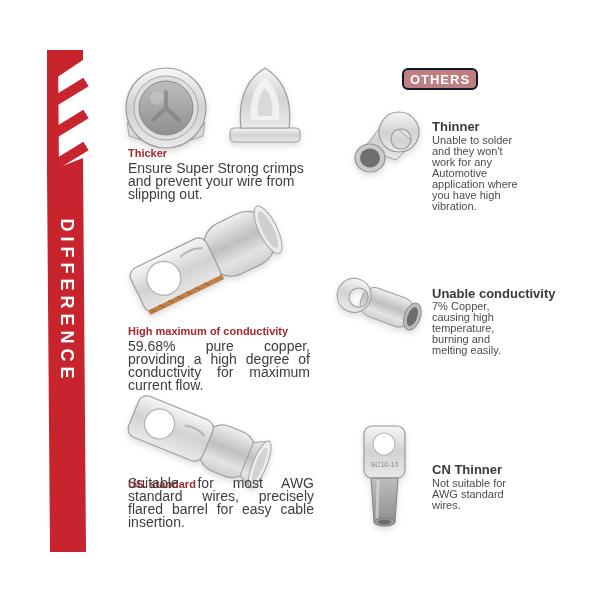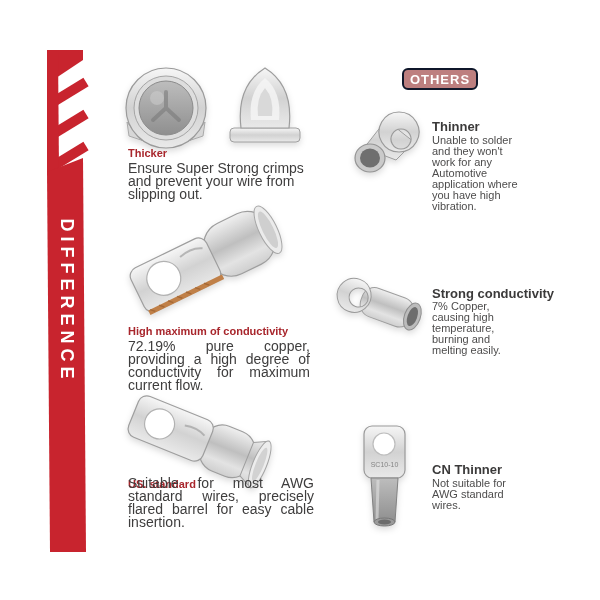--- a/index.html
+++ b/index.html
@@ -112,31 +112,31 @@
     <ellipse cx="151" cy="60" rx="9" ry="26" fill="#ebebeb" stroke="#a6a6a6" stroke-width="1"></ellipse>
     <ellipse cx="151" cy="60" rx="5.5" ry="20" fill="#cfcfcf"></ellipse>
     <rect x="6" y="36" width="84" height="48" rx="9" fill="url(#gSilver)" stroke="#9e9e9e" stroke-width="1.2"></rect>
     <path d="M8 80 L90 80 L90 85 L8 85 Z" fill="#c08048"></path>
     <path d="M10 80 l4 4 m6 -4 l4 4 m6 -4 l4 4 m6 -4 l4 4 m6 -4 l4 4 m6 -4 l4 4 m6 -4 l4 4" stroke="#9a5f2e" stroke-width="1.4" opacity="0.7"></path>
     <circle cx="36" cy="58" r="17" fill="#ffffff" stroke="#b2b2b2" stroke-width="1.2"></circle>
     <path d="M60 46 q14 -4 24 2" stroke="#a0a0a0" stroke-width="2" fill="none" opacity="0.7"></path>
   </g>
 </svg>
 <div class="abs h-red" style="left:128px;top:324px">High maximum of conductivity</div>
-<div class="abs body-l just" style="left:128px;top:340px;width:182px">72.19% pure copper, providing a high degree of conductivity for maximum current flow.</div>
+<div class="abs body-l just" style="left:128px;top:340px;width:182px">59.68% pure copper, providing a high degree of conductivity for maximum current flow.</div>
 
 <svg class="abs product" style="left:333px;top:274px" width="96" height="72" viewBox="0 0 96 72">
   <g transform="rotate(20 47 35)">
     <rect x="26" y="16" width="54" height="30" rx="13" fill="url(#gTube)" stroke="#9e9e9e" stroke-width="1"></rect>
     <path d="M2 14 a17 17 0 1 0 0.01 0 Z M7 22 a9.5 9.5 0 1 1 -0.01 0 Z" transform="translate(16 0)" fill-rule="evenodd" fill="url(#gSilver)" stroke="#9a9a9a" stroke-width="1"></path>
     <ellipse cx="80" cy="31" rx="8" ry="14" fill="#bcbcbc" stroke="#8f8f8f" stroke-width="1"></ellipse>
     <ellipse cx="80" cy="31" rx="4.8" ry="10" fill="#6e6e6e"></ellipse>
   </g>
 </svg>
-<div class="abs h-dark" style="left:432px;top:288px">Strong conductivity</div>
+<div class="abs h-dark" style="left:432px;top:288px">Unable conductivity</div>
 <div class="abs body-r" style="left:432px;top:301px;width:88px">7% Copper, causing high temperature, burning and melting easily.</div>
 
 <svg class="abs product" style="left:126px;top:388px" width="148" height="104" viewBox="0 -8 148 104">
   <g transform="rotate(22 74 40)">
     <rect x="78" y="20" width="54" height="48" rx="20" fill="url(#gTube)" stroke="#9e9e9e" stroke-width="1.2"></rect>
     <path d="M126 26 L140 19 L140 69 L126 62 Z" fill="url(#gTube)" stroke="#9e9e9e" stroke-width="1"></path>
     <ellipse cx="140" cy="44" rx="7" ry="25" fill="#ededed" stroke="#a5a5a5" stroke-width="1"></ellipse>
     <ellipse cx="140" cy="44" rx="4" ry="18" fill="#d2d2d2"></ellipse>
     <rect x="4" y="22" width="80" height="44" rx="9" fill="url(#gSilver)" stroke="#9e9e9e" stroke-width="1.2"></rect>
     <circle cx="32" cy="44" r="15" fill="#ffffff" stroke="#b2b2b2" stroke-width="1.2"></circle>

